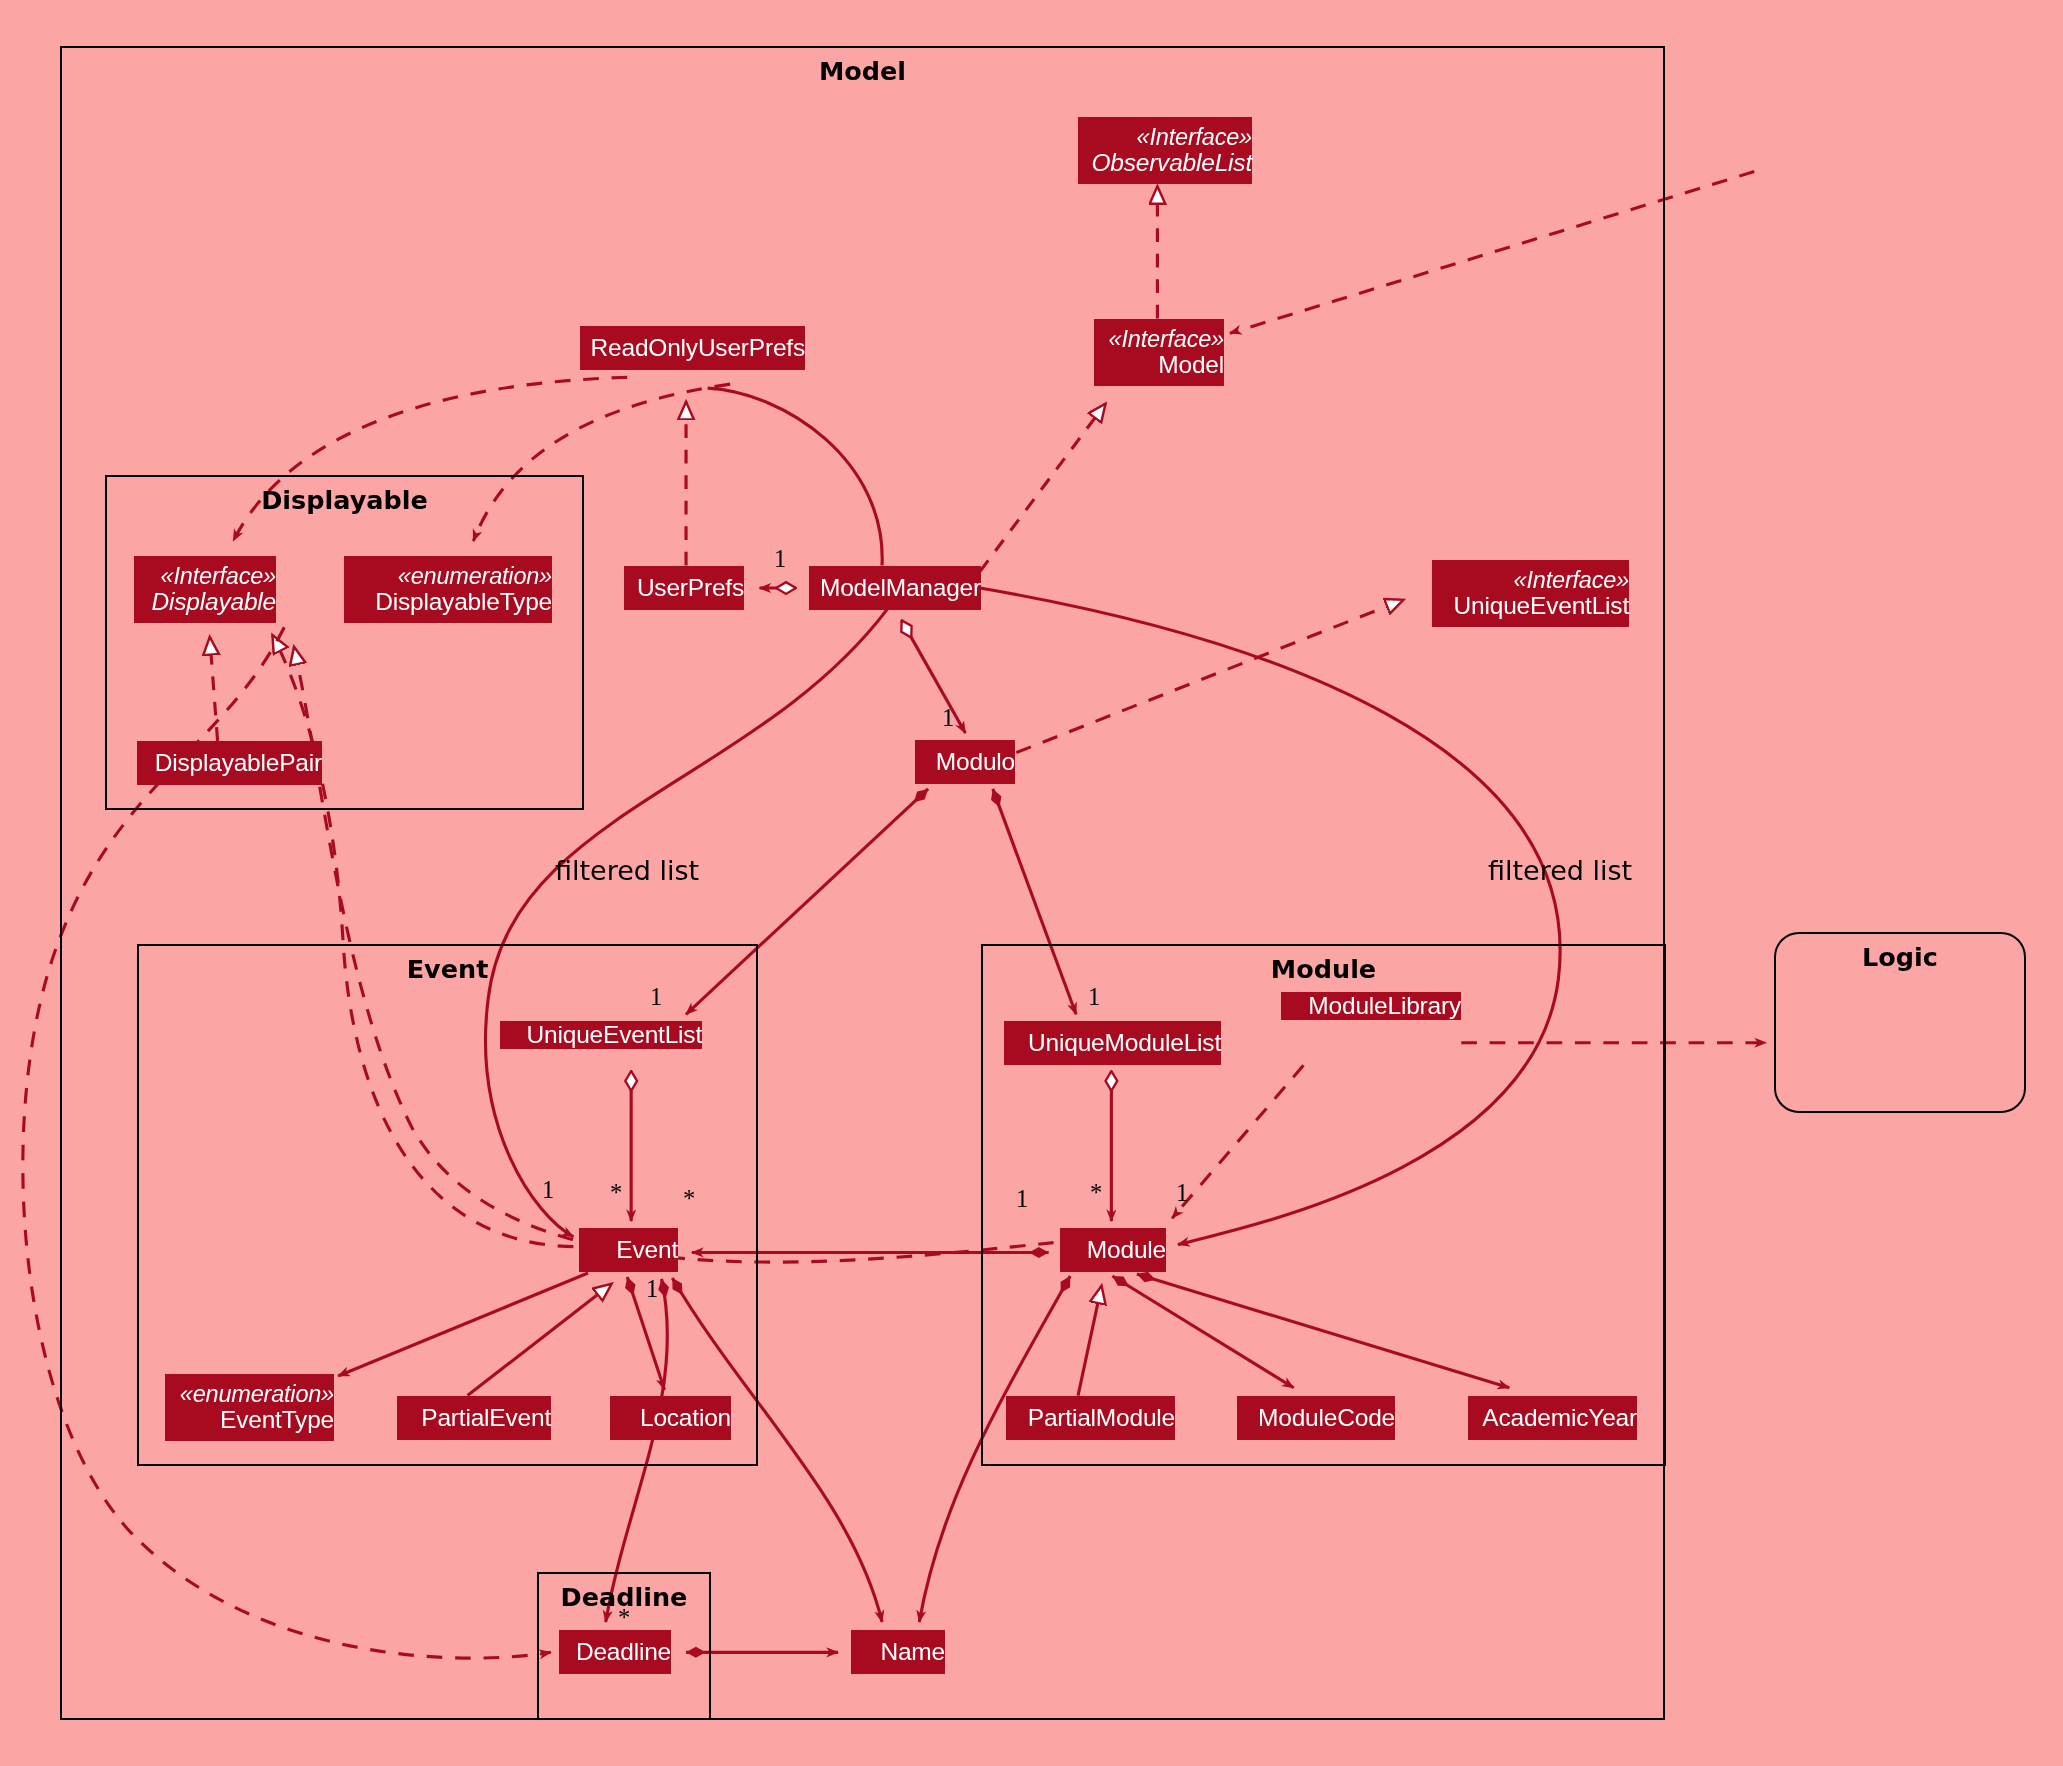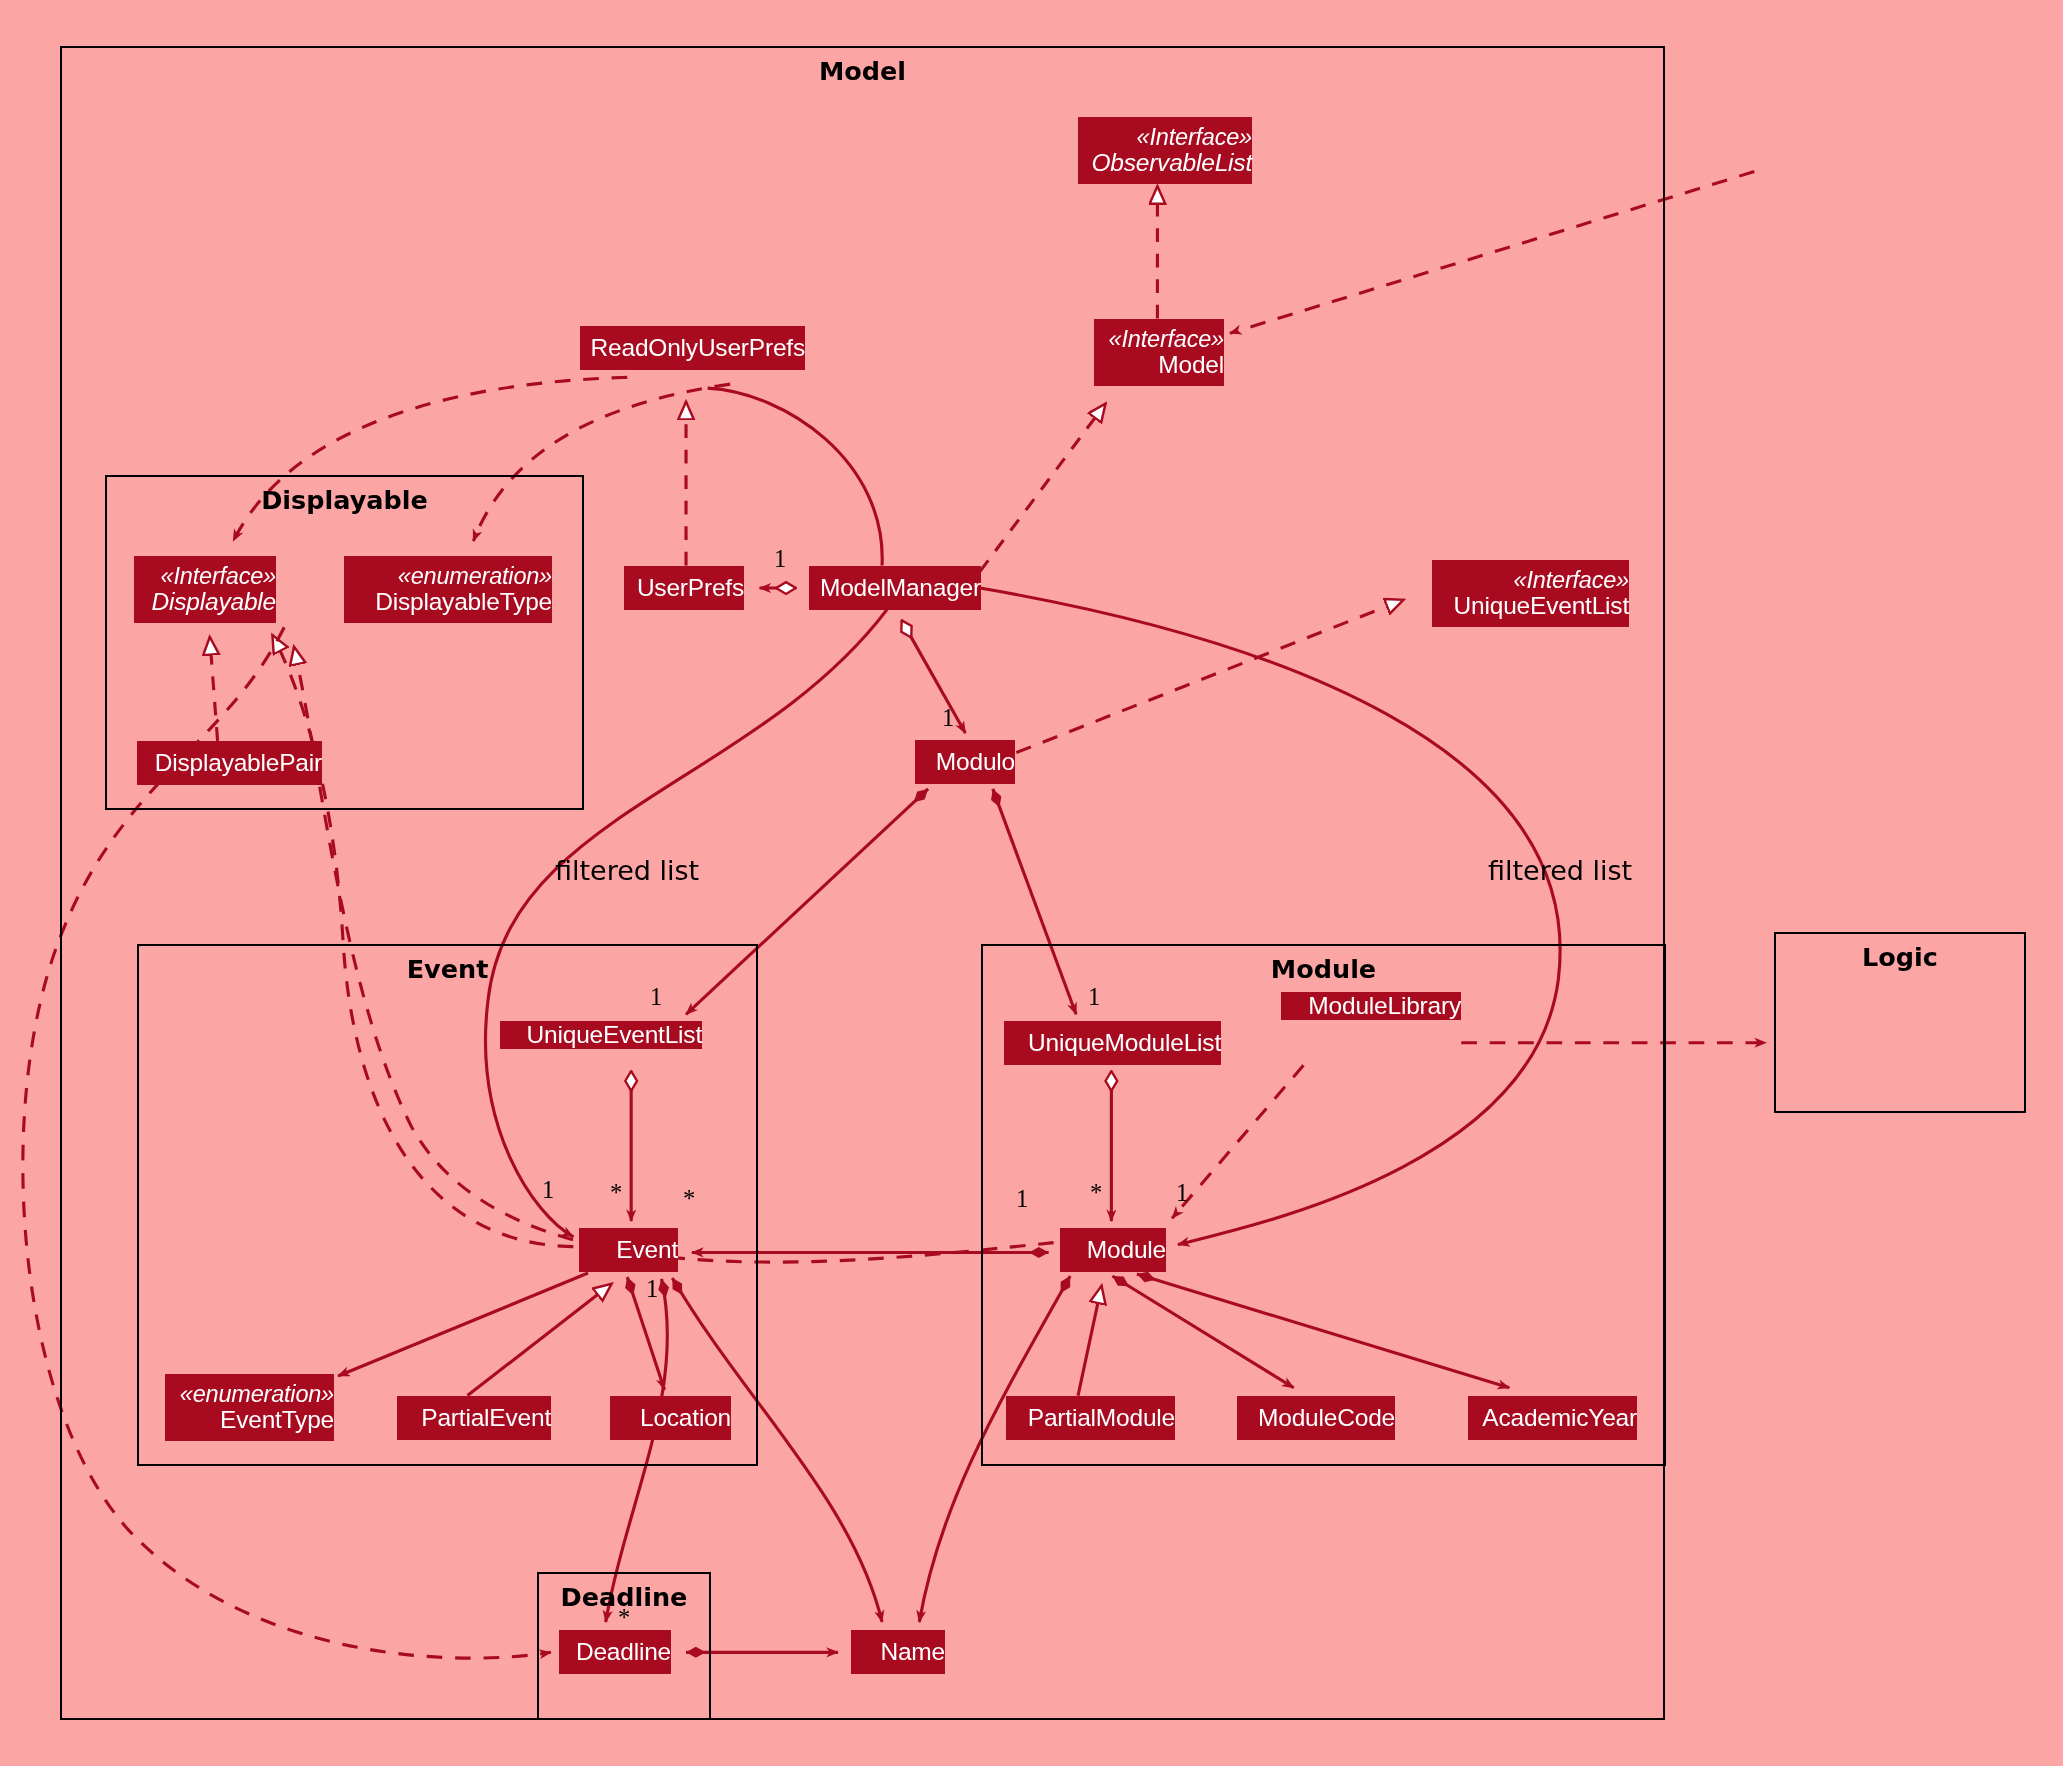--- a/index.html
+++ b/index.html
@@ -189,21 +189,21 @@
   </div>
 
   <div class="pkg" style="left:981px;top:944px;width:685px;height:522px;">
     <div class="pkg-title">Module</div>
   </div>
 
   <div class="pkg" style="left:537px;top:1572px;width:174px;height:148px;">
     <div class="pkg-title">Deadline</div>
   </div>
 
-  <div class="pkg" style="left:1774px;top:932px;width:252px;height:181px;">
+  <div class="pkg" style="left:1774px;top:932px;width:252px;height:181px;border-radius:25px;">
     <div class="pkg-title">Logic</div>
   </div>
 
   <div class="cls italic" style="left:1078px;top:117px;width:174px;height:67px;">
     <span class="stereo">«Interface»</span>
     <span class="nm">ObservableList</span>
   </div>
 
   <div class="cls" style="left:1094px;top:319px;width:130px;height:67px;">
     <span class="stereo">«Interface»</span>

